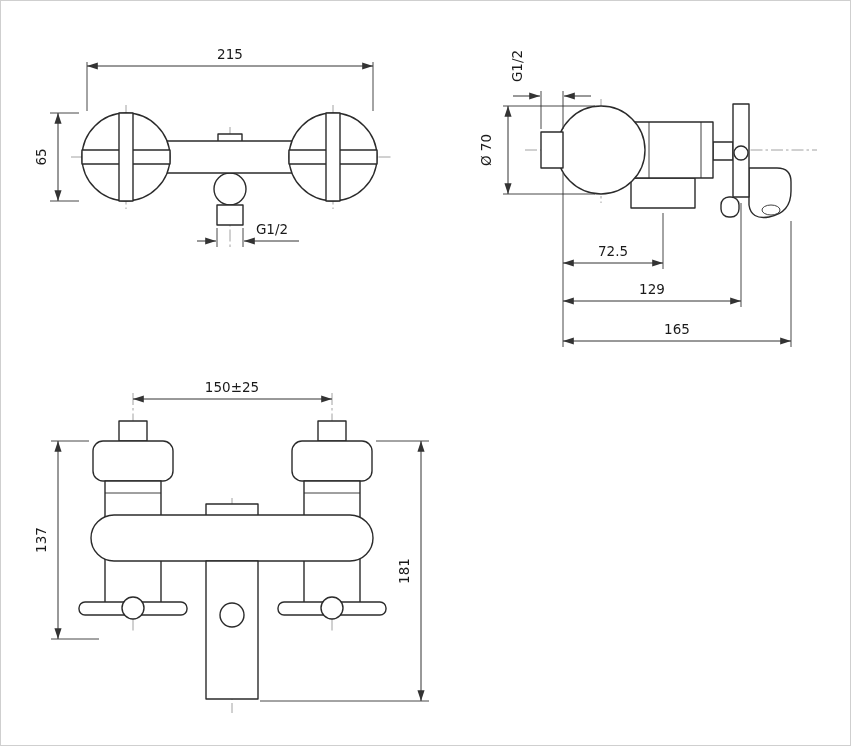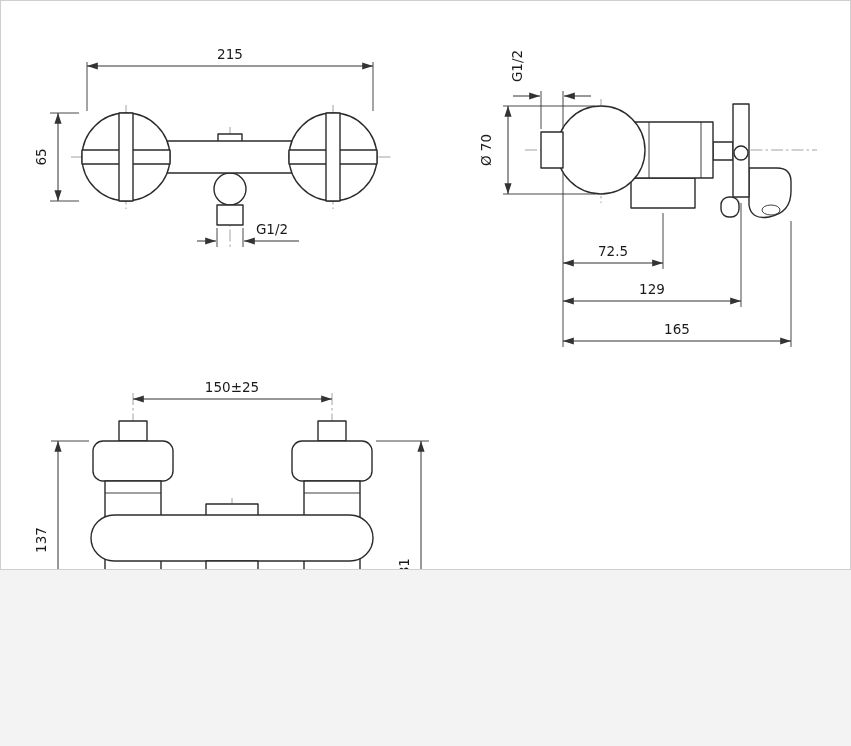--- a/index.html
+++ b/index.html
@@ -1,17 +1,17 @@
 <!DOCTYPE html>
 <html><head>
 <meta charset="utf-8">
 <style>
   html,body{margin:0;padding:0;background:#f3f3f3;}
   .sheet{
-    width:851px;height:570px;background:#ffffff;position:relative;
+    width:851px;height:746px;background:#ffffff;position:relative;
     border:1px solid #cfcfcf;box-sizing:border-box;overflow:hidden;
     font-family:"DejaVu Sans","Liberation Sans",sans-serif;
   }
   svg{display:block}
   .outline{fill:#ffffff;stroke:#2b2b2b;stroke-width:1.4;stroke-linejoin:round}
   .thin{stroke:#2b2b2b;stroke-width:0.9;fill:none}
   .dimline{stroke:#333333;stroke-width:1;fill:none}
   .ext{stroke:#333333;stroke-width:0.9;fill:none}
   .cl{stroke:#8a8a8a;stroke-width:0.8;stroke-dasharray:12 3 2.5 3;fill:none}
   text.dim{font-size:13.5px;fill:#1a1a1a;font-family:"DejaVu Sans","Liberation Sans",sans-serif}

